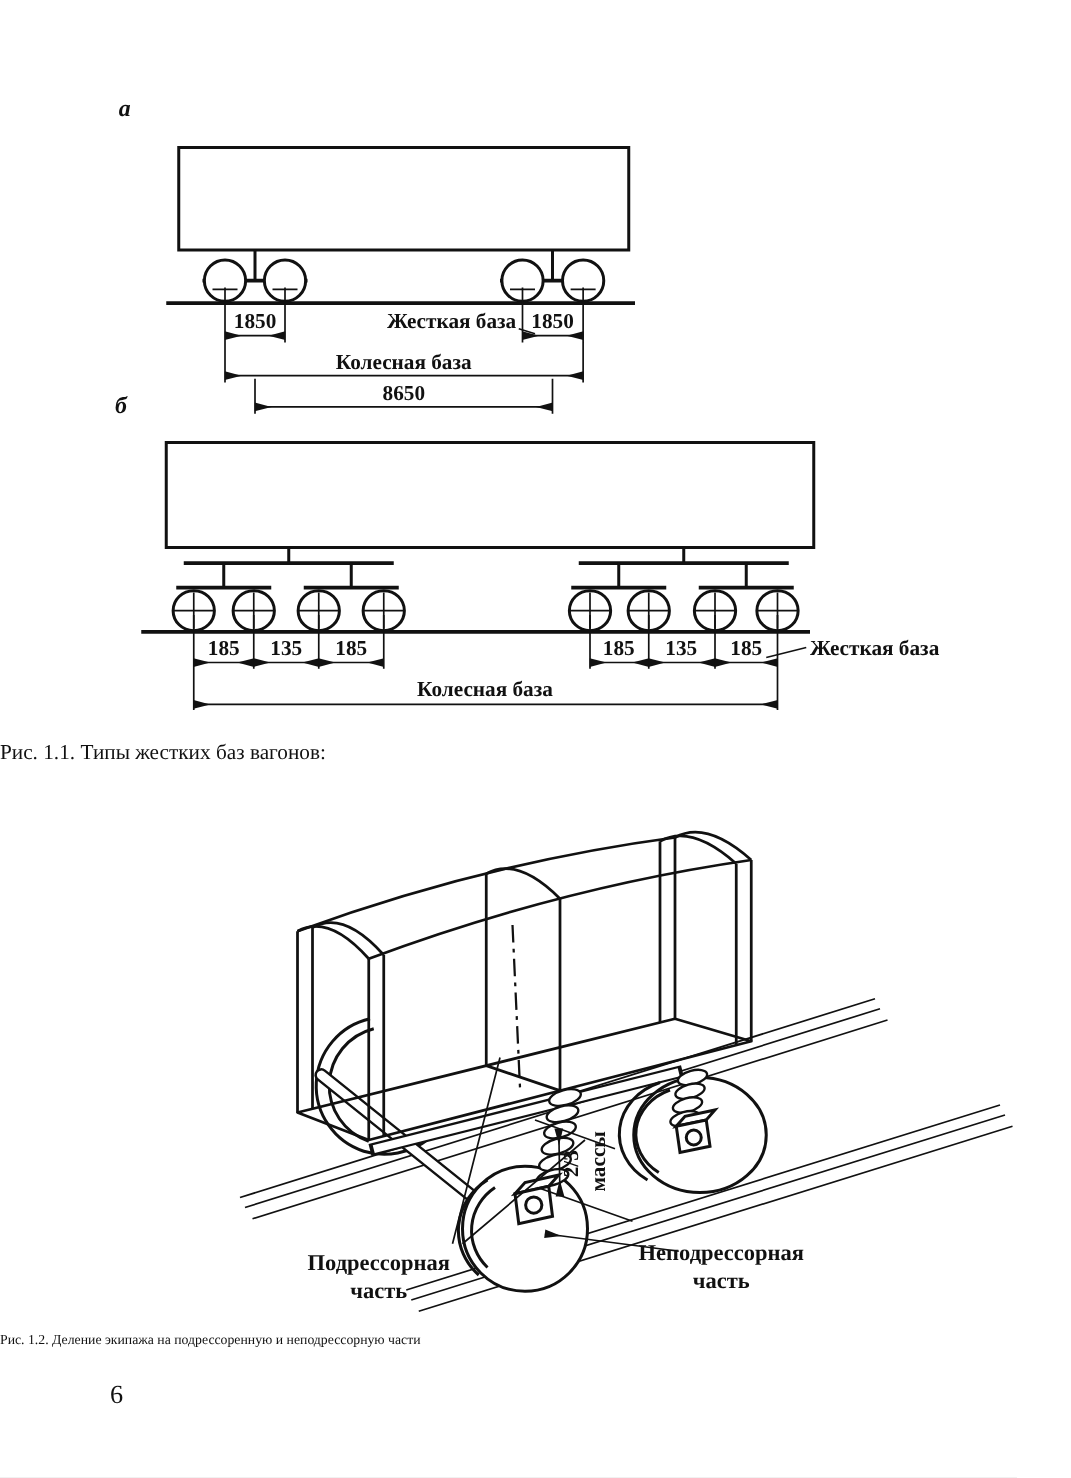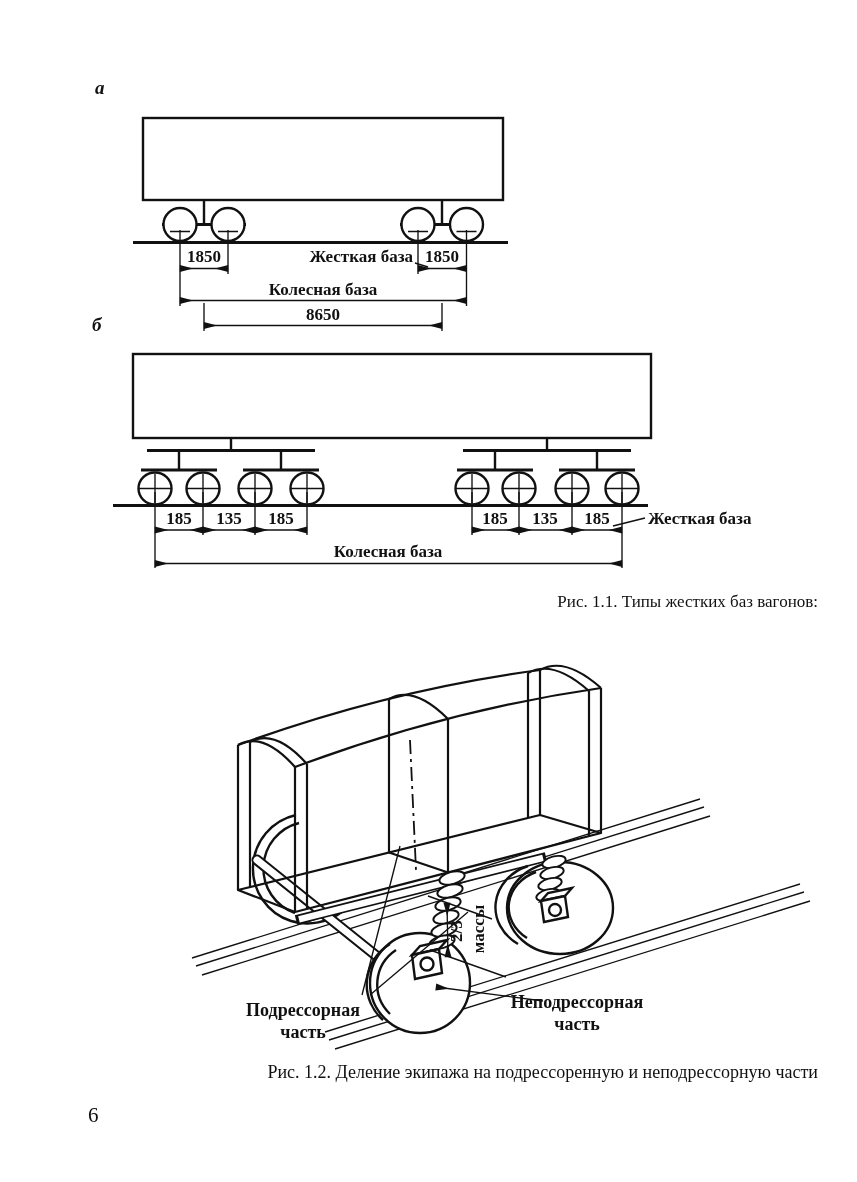--- a/index.html
+++ b/index.html
@@ -23,24 +23,24 @@
   .dd   {stroke:#111;stroke-width:1.8;fill:none;stroke-dasharray:14 5 3 5;}
   
   text{fill:#111;}
   .dimtxt {font:700 17px "Liberation Serif", serif;text-anchor:middle;}
   .dimtxtE{font:700 17px "Liberation Serif", serif;text-anchor:end;}
   .dimtxtS{font:700 17px "Liberation Serif", serif;text-anchor:start;}
   .lab12  {font:700 18px "Liberation Serif", serif;text-anchor:middle;}
   .rot12  {font:700 17px "Liberation Serif", serif;text-anchor:middle;}
   
   .panel-label{position:absolute;font:italic 700 19px "Liberation Serif", serif;}
-  .caption{position:absolute;left:0;width:818px;text-align:right;
+  .caption{position:absolute;left:0;width:818px;text-align:left;
            font:400 17px/23px "Liberation Serif", serif;}
   .caption .it{font-style:italic;}
-  .cap2{font-size:18px;}
+  .cap2{font-size:11px;}
   .pagenum{position:absolute;font:400 21px "Liberation Serif", serif;}
 </style>
 </head>
 <body>
 
 <div class="page">
 
   <svg width="857" height="1182" viewBox="0 0 857 1182">
     <defs>
       <marker id="arw" markerWidth="15" markerHeight="9" refX="14" refY="4.5" orient="auto-start-reverse" markerUnits="userSpaceOnUse">

